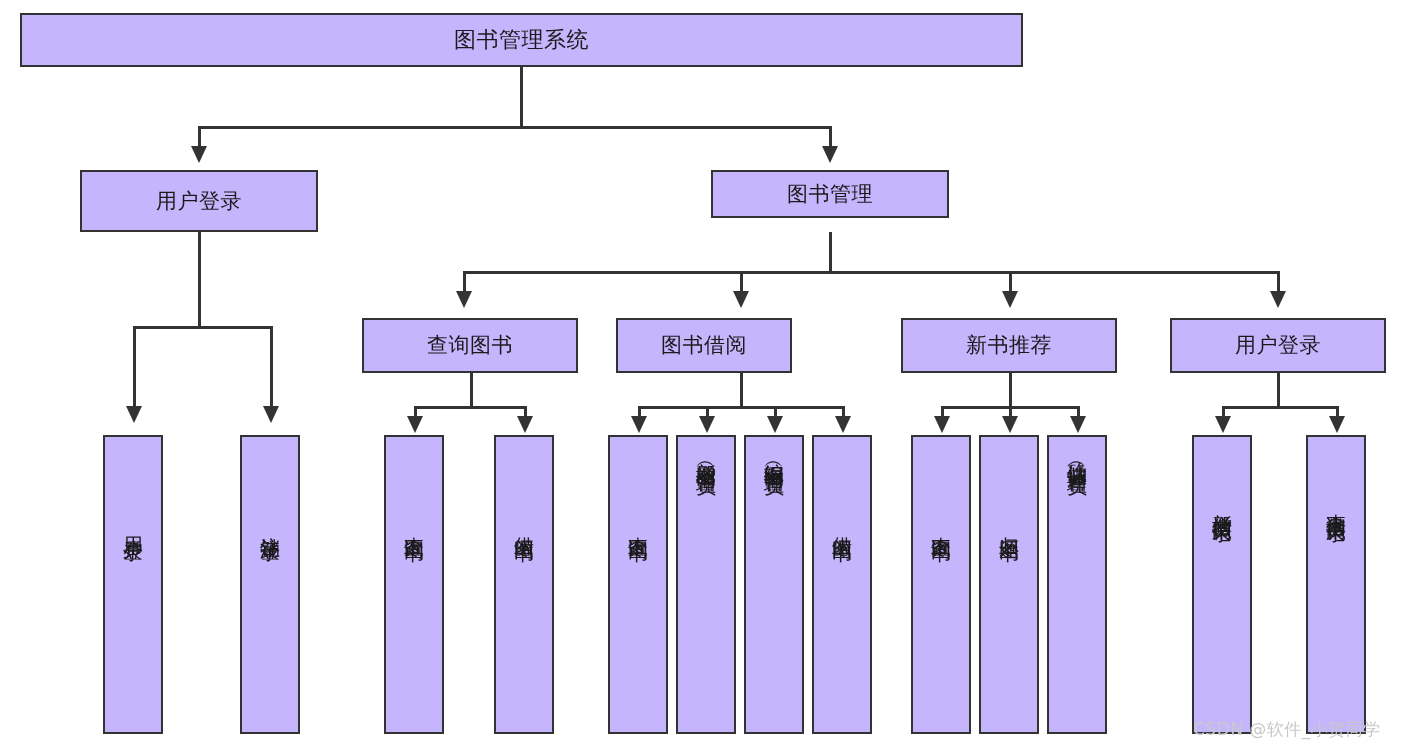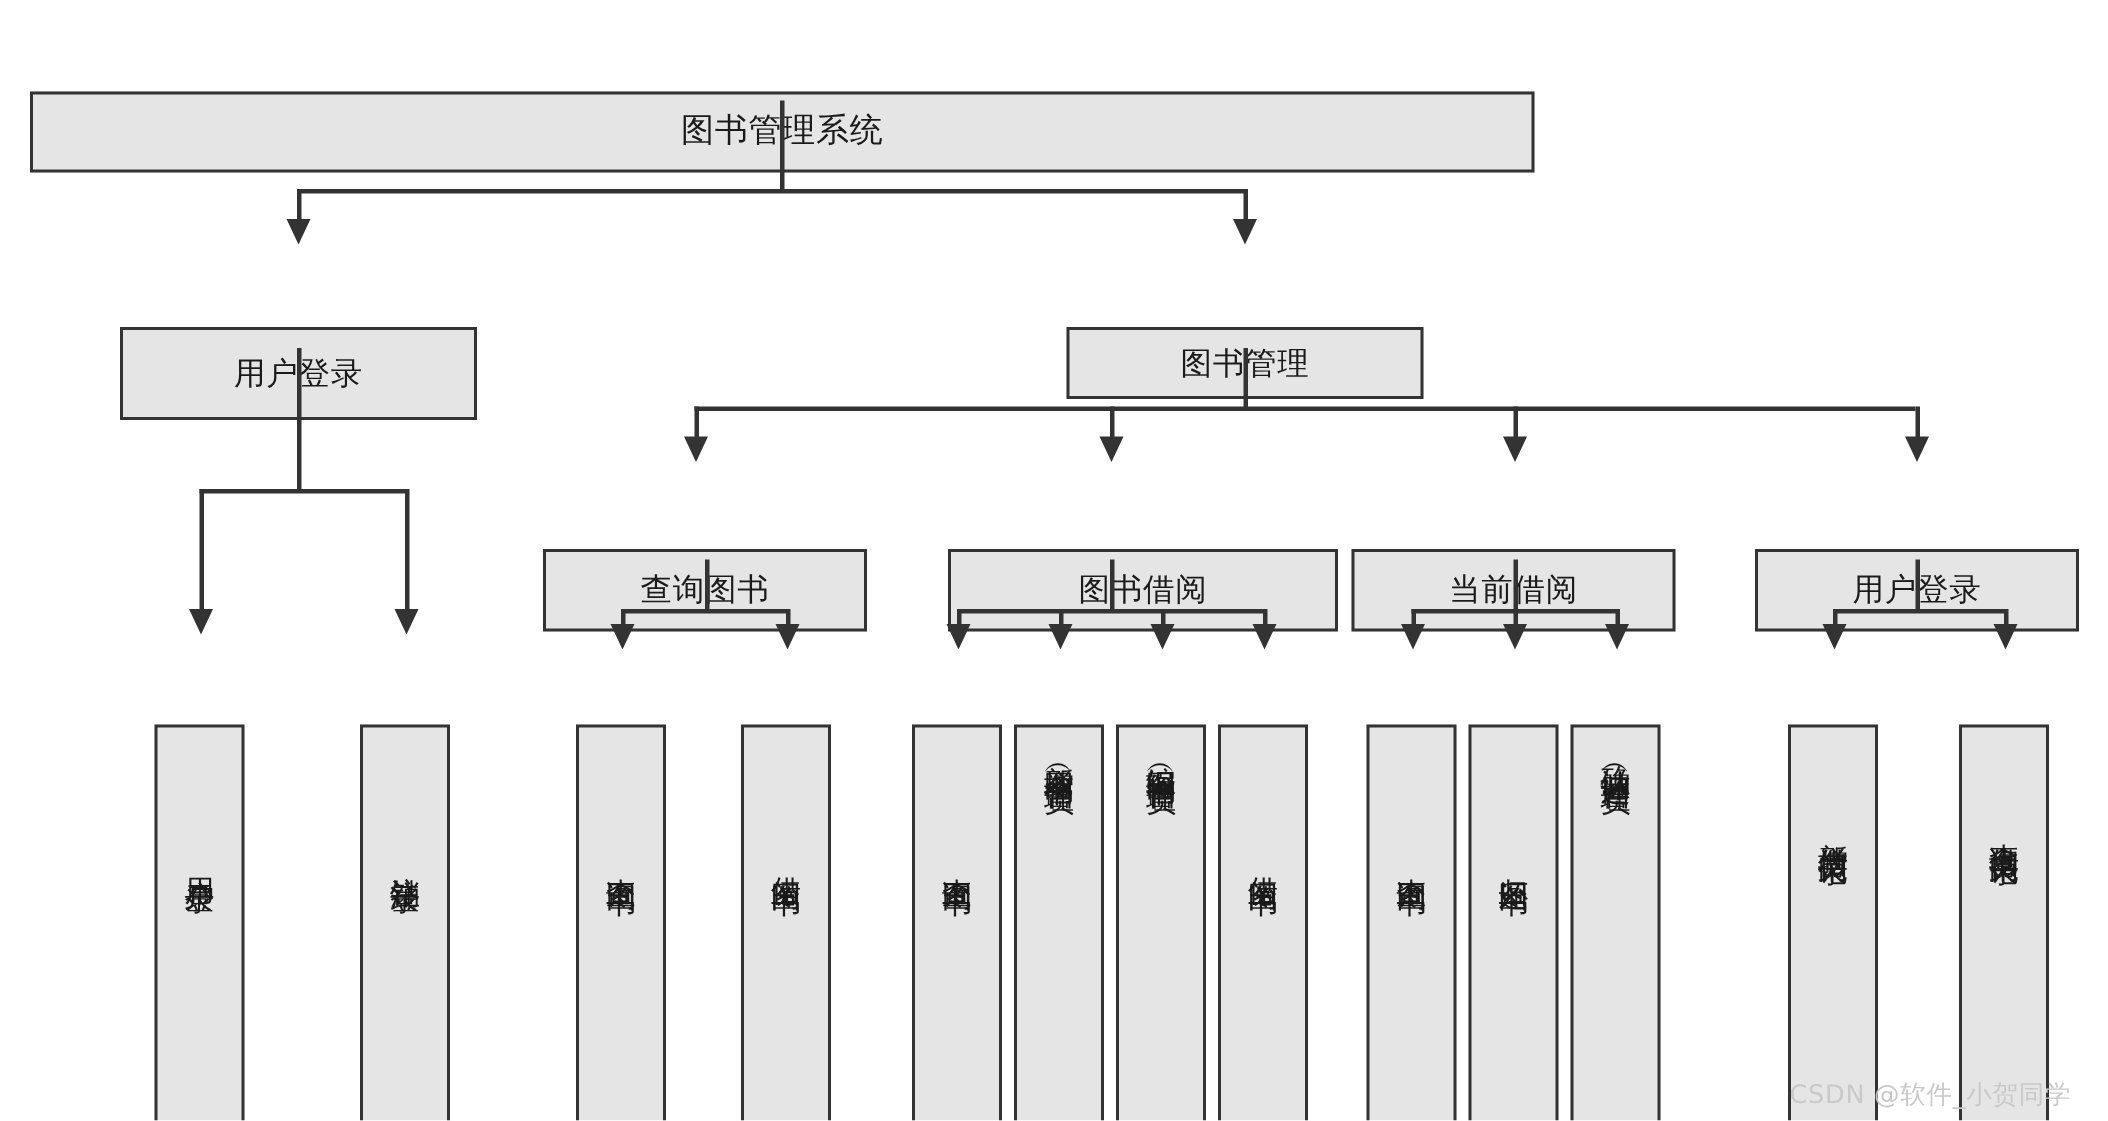--- a/index.html
+++ b/index.html
@@ -15,27 +15,26 @@
     position: relative;
     width: 1405px;
     height: 747px;
     background: #ffffff;
     overflow: hidden;
   }
   
   .node {
     position: absolute;
     box-sizing: border-box;
-    background: #e5e5e5;
+    background: #c4b5fd;
     border: 2.5px solid #333333;
     display: flex;
     align-items: center;
     justify-content: center;
     color: #1a1a1a;
-    margin-top: 48px;
   }
   .node .lbl {
     display: block;
     text-align: center;
     line-height: 1.18;
     white-space: nowrap;
   }
   
   .node.horiz .lbl {
     font-size: 21px;
@@ -127,25 +126,25 @@
   <div class="vline" style="left:740px; top:271px; height:22px;"></div>
   <div class="arrow" style="left:733px; top:291px;"></div>
   <div class="vline" style="left:1009px; top:271px; height:22px;"></div>
   <div class="arrow" style="left:1002px; top:291px;"></div>
   <div class="vline" style="left:1277px; top:271px; height:22px;"></div>
   <div class="arrow" style="left:1270px; top:291px;"></div>
 
   <div class="node horiz" style="left:362px; top:318px; width:216px; height:55px;">
     <span class="lbl">查询图书</span>
   </div>
-  <div class="node horiz" style="left:632px; top:318px; width:260px; height:55px;">
+  <div class="node horiz" style="left:616px; top:318px; width:176px; height:55px;">
     <span class="lbl">图书借阅</span>
   </div>
   <div class="node horiz" style="left:901px; top:318px; width:216px; height:55px;">
-    <span class="lbl">当前借阅</span>
+    <span class="lbl">新书推荐</span>
   </div>
   <div class="node horiz" style="left:1170px; top:318px; width:216px; height:55px;">
     <span class="lbl">用户登录</span>
   </div>
 
   <div class="vline" style="left:470px; top:373px; height:34px;"></div>
   <div class="hline" style="left:414px; top:406px; width:112px;"></div>
   <div class="vline" style="left:414px; top:406px; height:12px;"></div>
   <div class="arrow" style="left:407px; top:416px;"></div>
   <div class="vline" style="left:524px; top:406px; height:12px;"></div>

